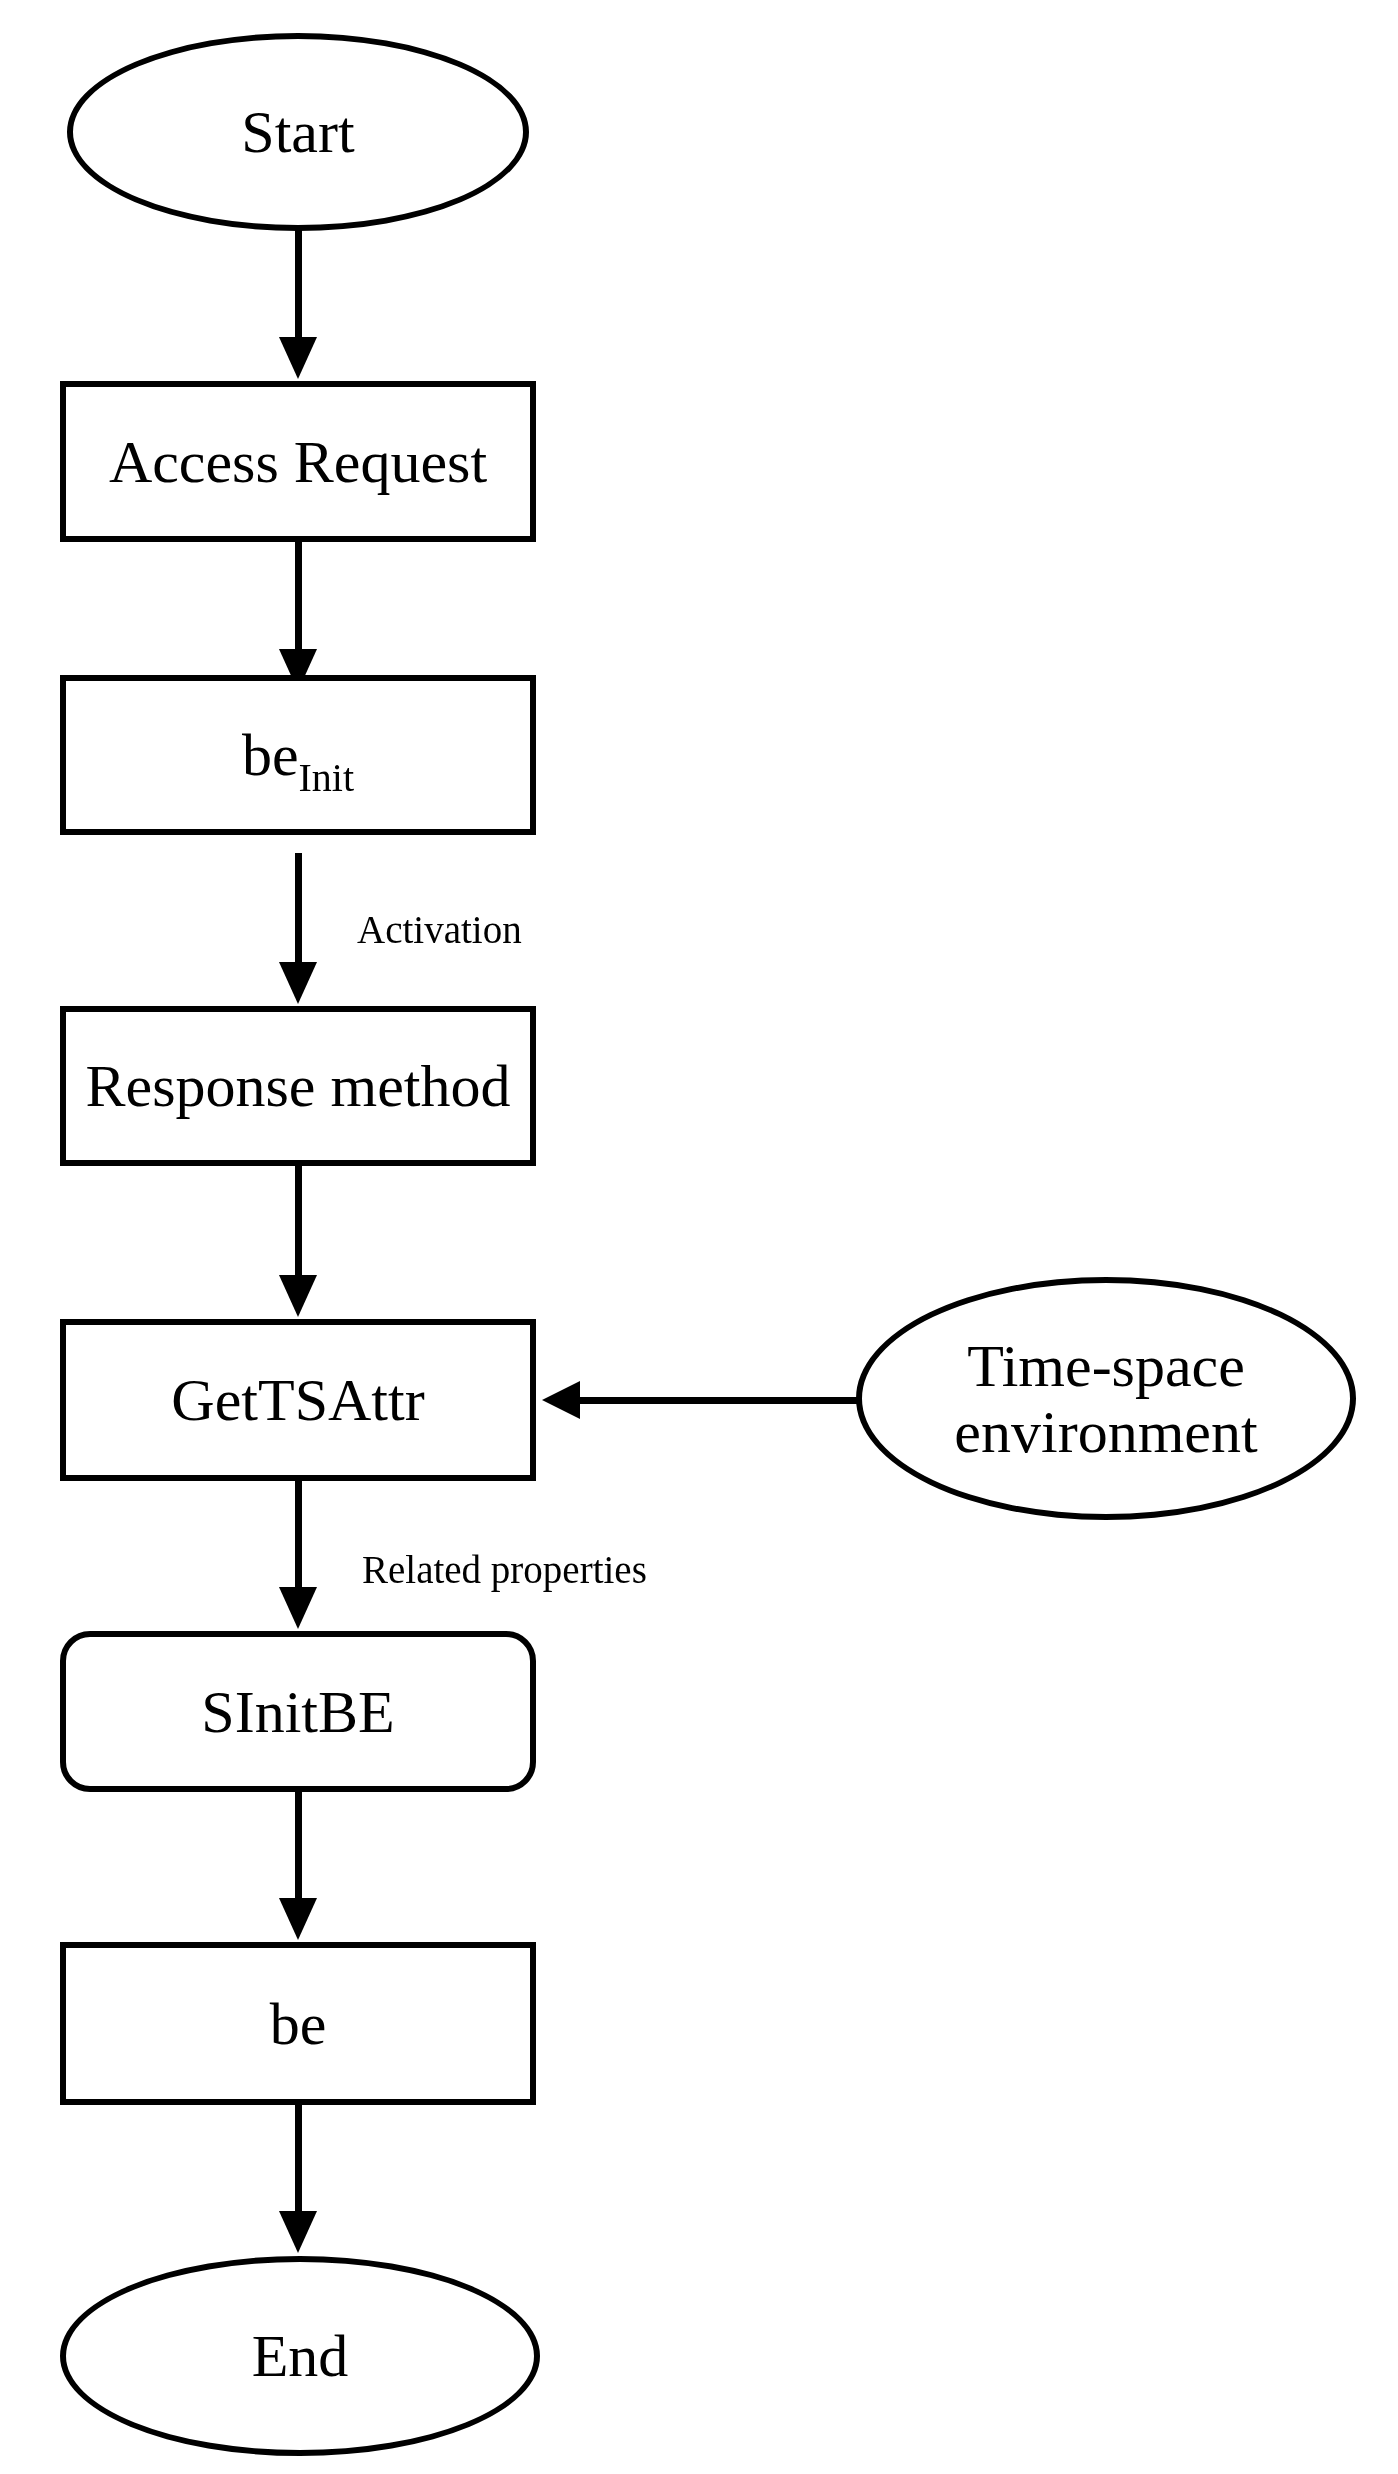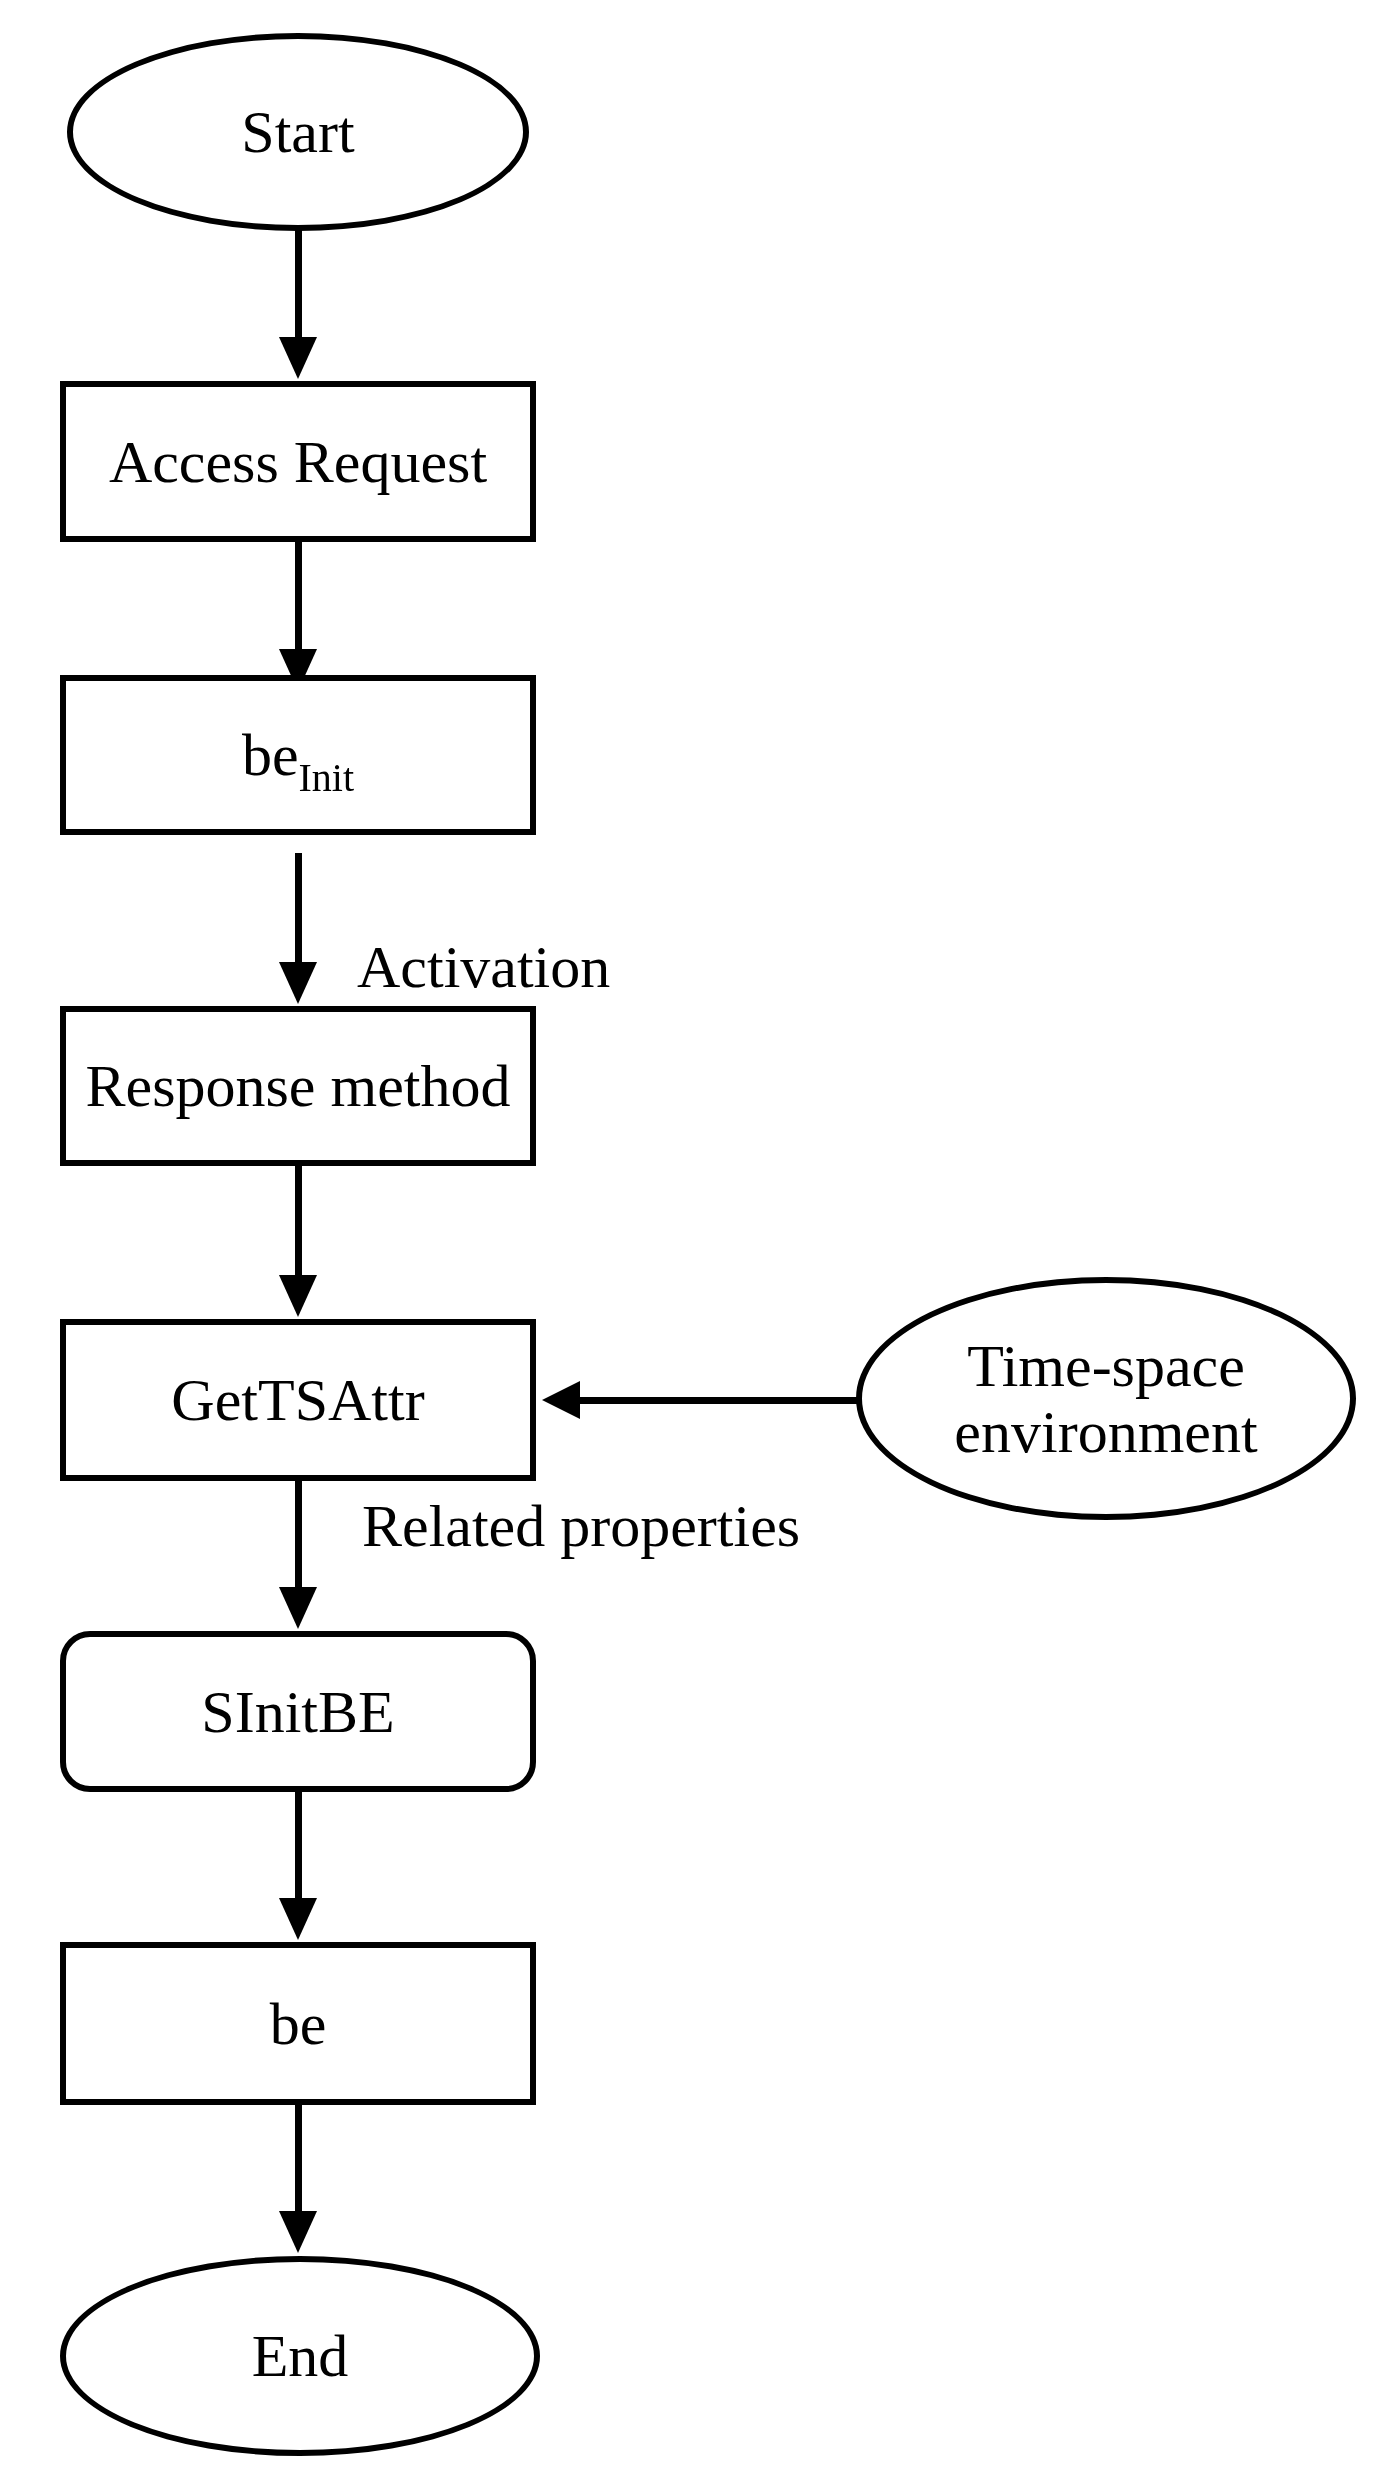--- a/index.html
+++ b/index.html
@@ -68,24 +68,23 @@
   .arrow-left {
     position: absolute;
     width: 0; height: 0;
     border-top: 19px solid transparent;
     border-bottom: 19px solid transparent;
     border-right: 38px solid var(--stroke);
   }
   
   .edge-label {
     position: absolute;
-    font-size: 60px;
+    font-size: 39px;
     line-height: 60px;
     white-space: nowrap;
-    margin-top: 37px;
   }
 </style>
 </head>
 <body>
 
 <div class="canvas">
 
   <div class="node ellipse" style="left:67px; top:33px; width:462px; height:198px;">
     <span class="lbl">Start</span>
   </div>
@@ -121,21 +120,21 @@
 
   <div class="arrow-left" style="left:542px; top:1381px;"></div>
   <div class="hline" style="left:578px; top:1397px; width:282px;"></div>
 
   <div class="node ellipse" style="left:856px; top:1277px; width:500px; height:243px;">
     <span class="lbl wrap-narrow">Time-space environment</span>
   </div>
 
   <div class="vline" style="left:295px; top:1481px; height:107px;"></div>
   <div class="arrow-down" style="left:279px; top:1587px;"></div>
-  <div class="edge-label" style="left:362px; top:1459px;">Related properties</div>
+  <div class="edge-label" style="left:362px; top:1540px;">Related properties</div>
 
   <div class="node rect" style="left:60px; top:1631px; width:476px; height:161px;border-radius:30px;">
     <span class="lbl">SInitBE</span>
   </div>
 
   <div class="vline" style="left:295px; top:1792px; height:107px;"></div>
   <div class="arrow-down" style="left:279px; top:1898px;"></div>
 
   <div class="node rect" style="left:60px; top:1942px; width:476px; height:163px;">
     <span class="lbl">be</span>

